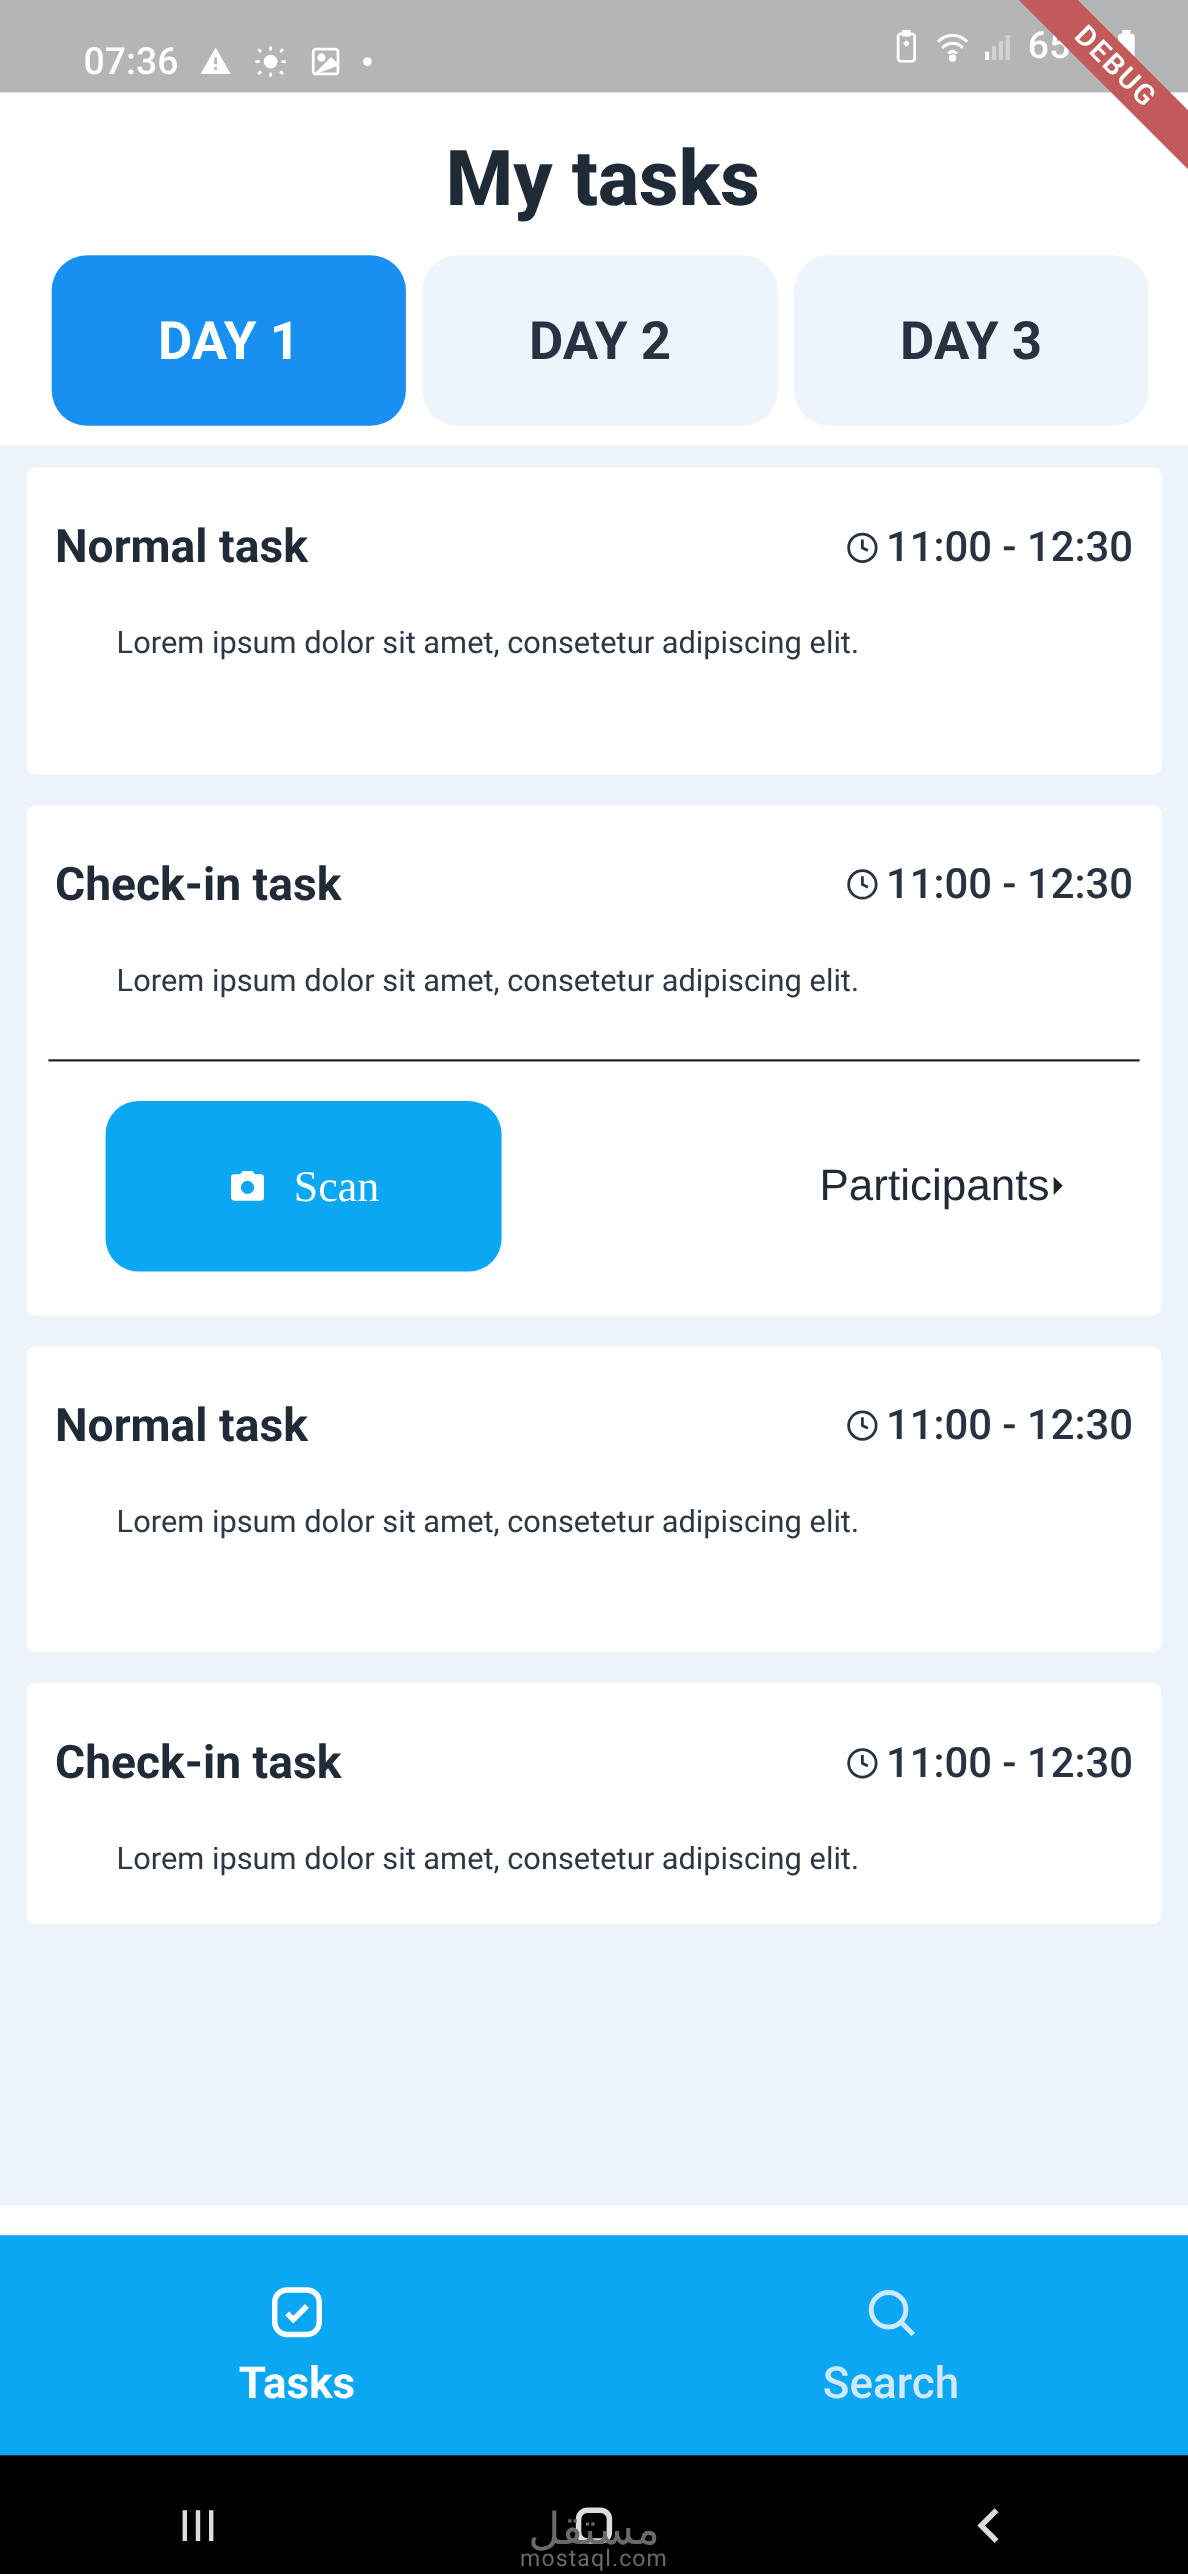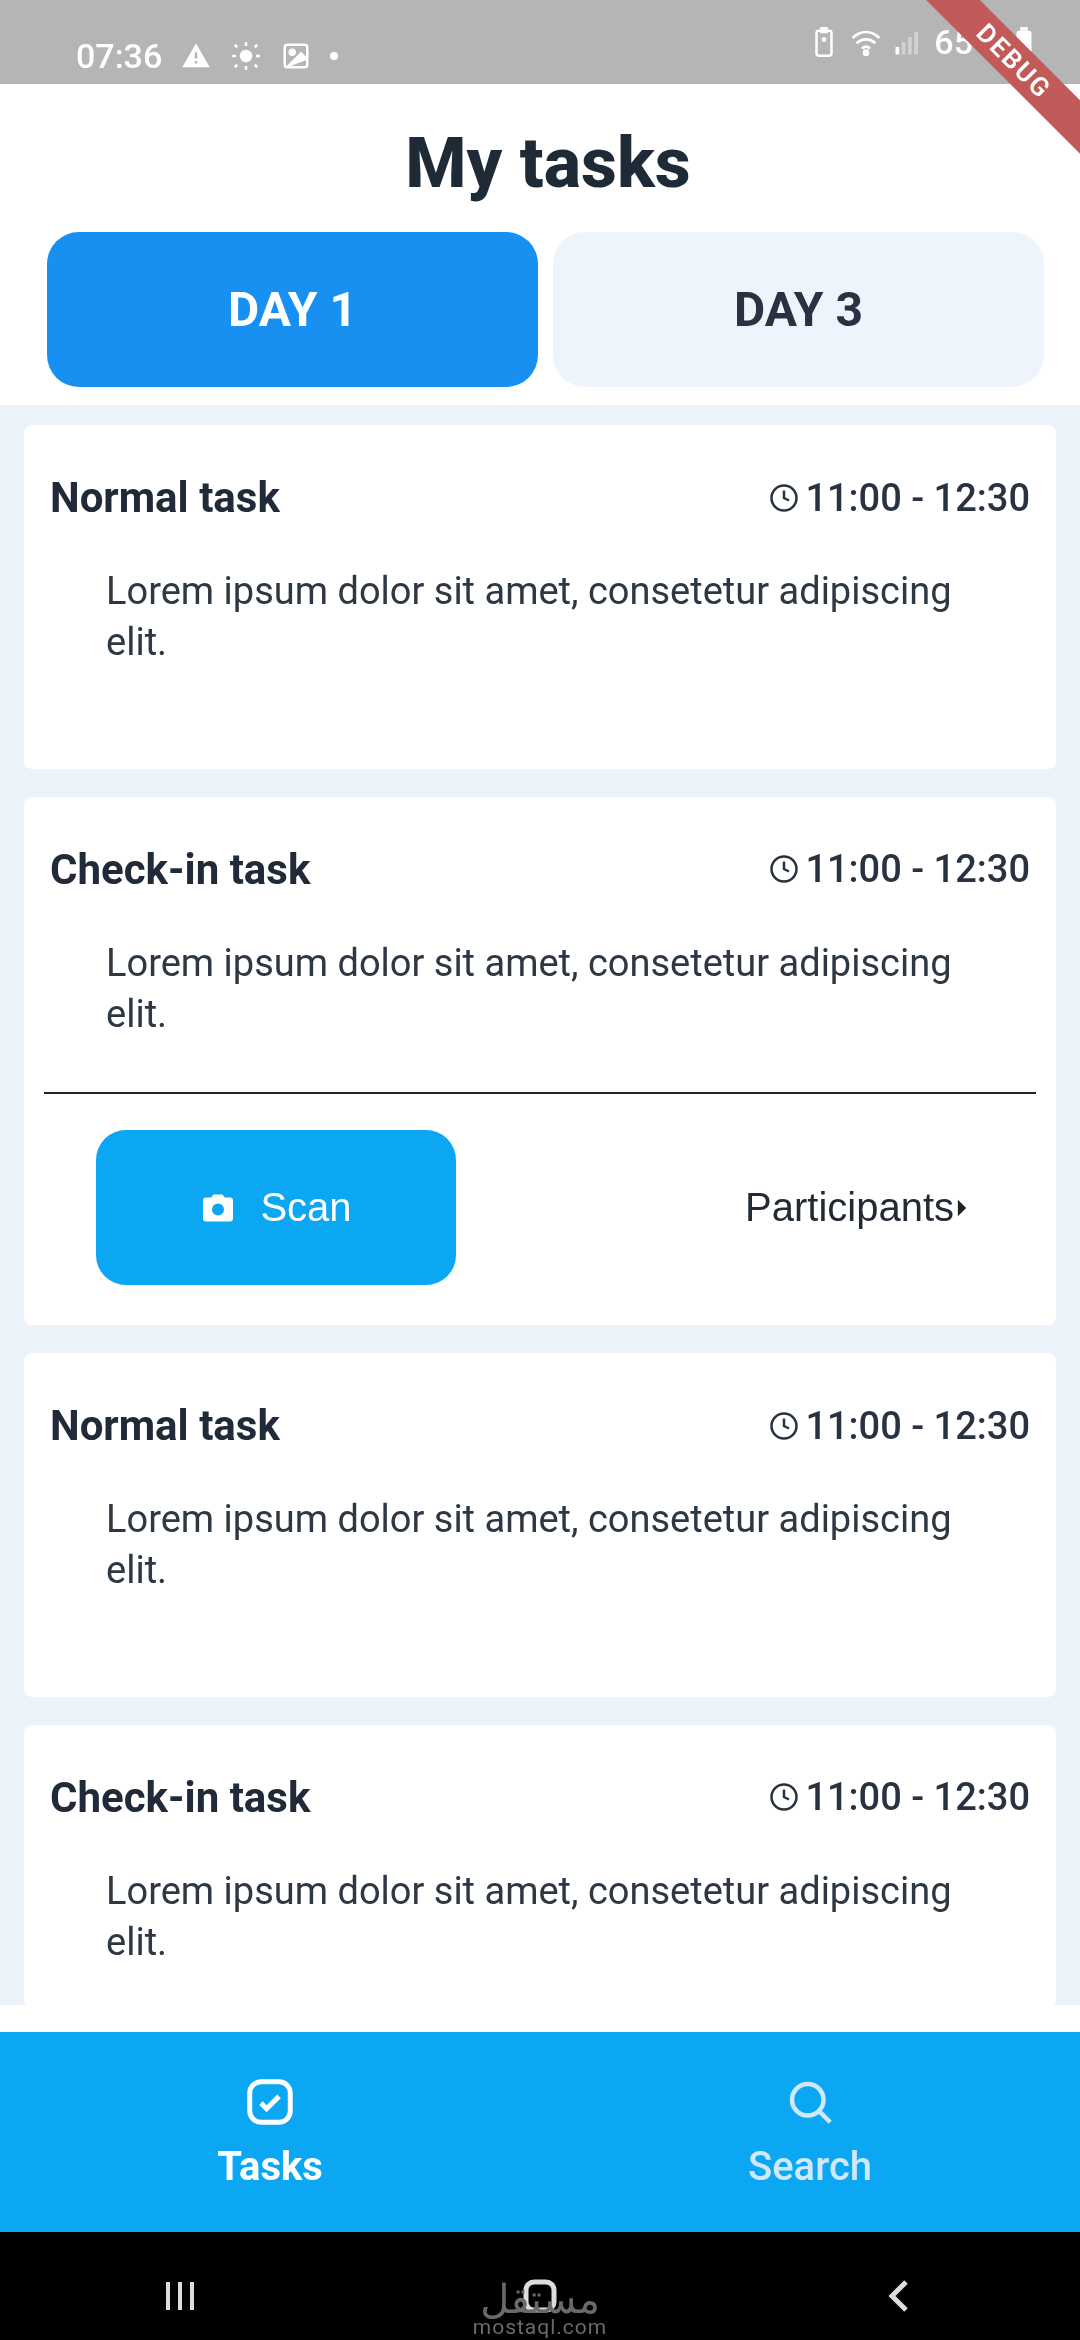--- a/index.html
+++ b/index.html
@@ -103,21 +103,21 @@
   }
   .card-time {
     display: flex;
     align-items: center;
     gap: 6px;
     font-size: 38px;
     font-weight: 500;
     color: #283241;
   }
   .card-desc {
-    font-size: 38px;
+    font-size: 28px;
     color: #2e3744;
     padding-left: 56px;
     padding-right: 10px;
     line-height: 1.35;
   }
 
   .card-divider {
     height: 2px;
     background: #222;
     margin: 52px -6px 36px;
@@ -135,20 +135,21 @@
     border-radius: 30px;
     height: 155px;
     width: 360px;
     font-size: 40px;
     font-weight: 500;
     display: flex;
     align-items: center;
     justify-content: center;
     gap: 24px;
     cursor: pointer;
+    font-family: Liberation Serif, serif;
   }
   .participants-btn {
     flex: 1;
     background: transparent;
     border: none;
     font-size: 40px;
     color: #222a36;
     display: flex;
     align-items: center;
     justify-content: flex-end;
@@ -280,20 +281,21 @@
     <div class="debug-ribbon-inner">DEBUG</div>
   </div>
 </div>
 
 <div class="header">
   <h1>My tasks</h1>
 </div>
 
 <div class="day-tabs">
   <div class="day-tab active">DAY 1</div>
+  <div class="day-tab">DAY 2</div>
   <div class="day-tab">DAY 3</div>
 </div>
 
 <div class="content">
 
   <div class="card" style="padding-bottom:100px;">
     <div class="card-header">
       <div class="card-title">Normal task</div>
       <div class="card-time">
         <span>

